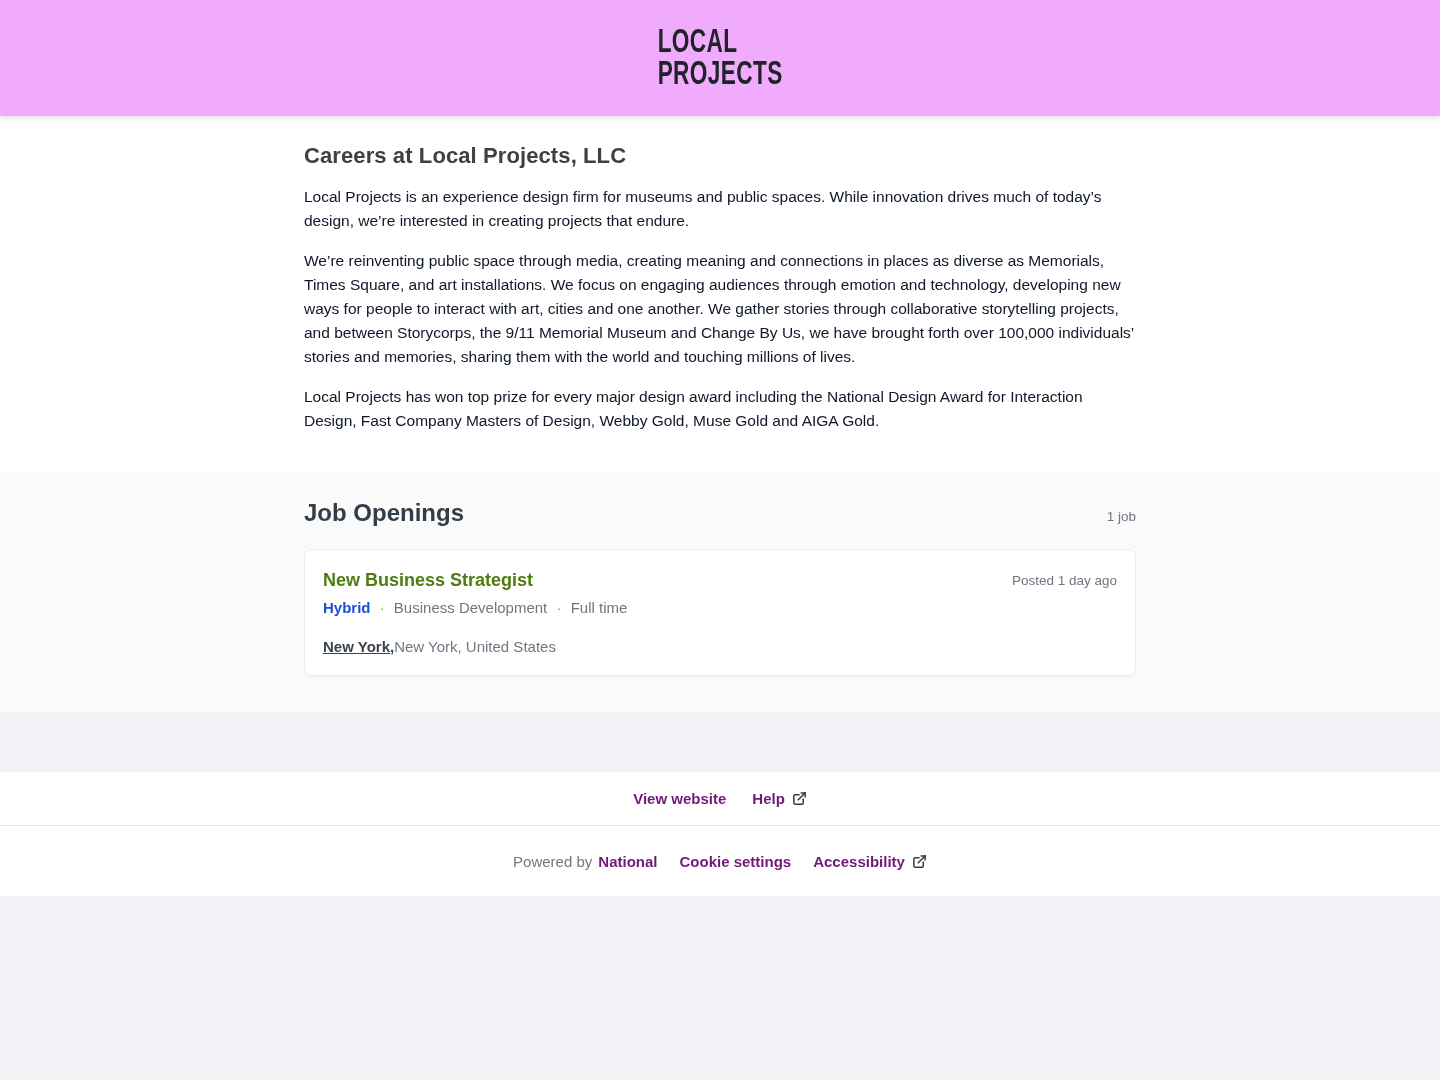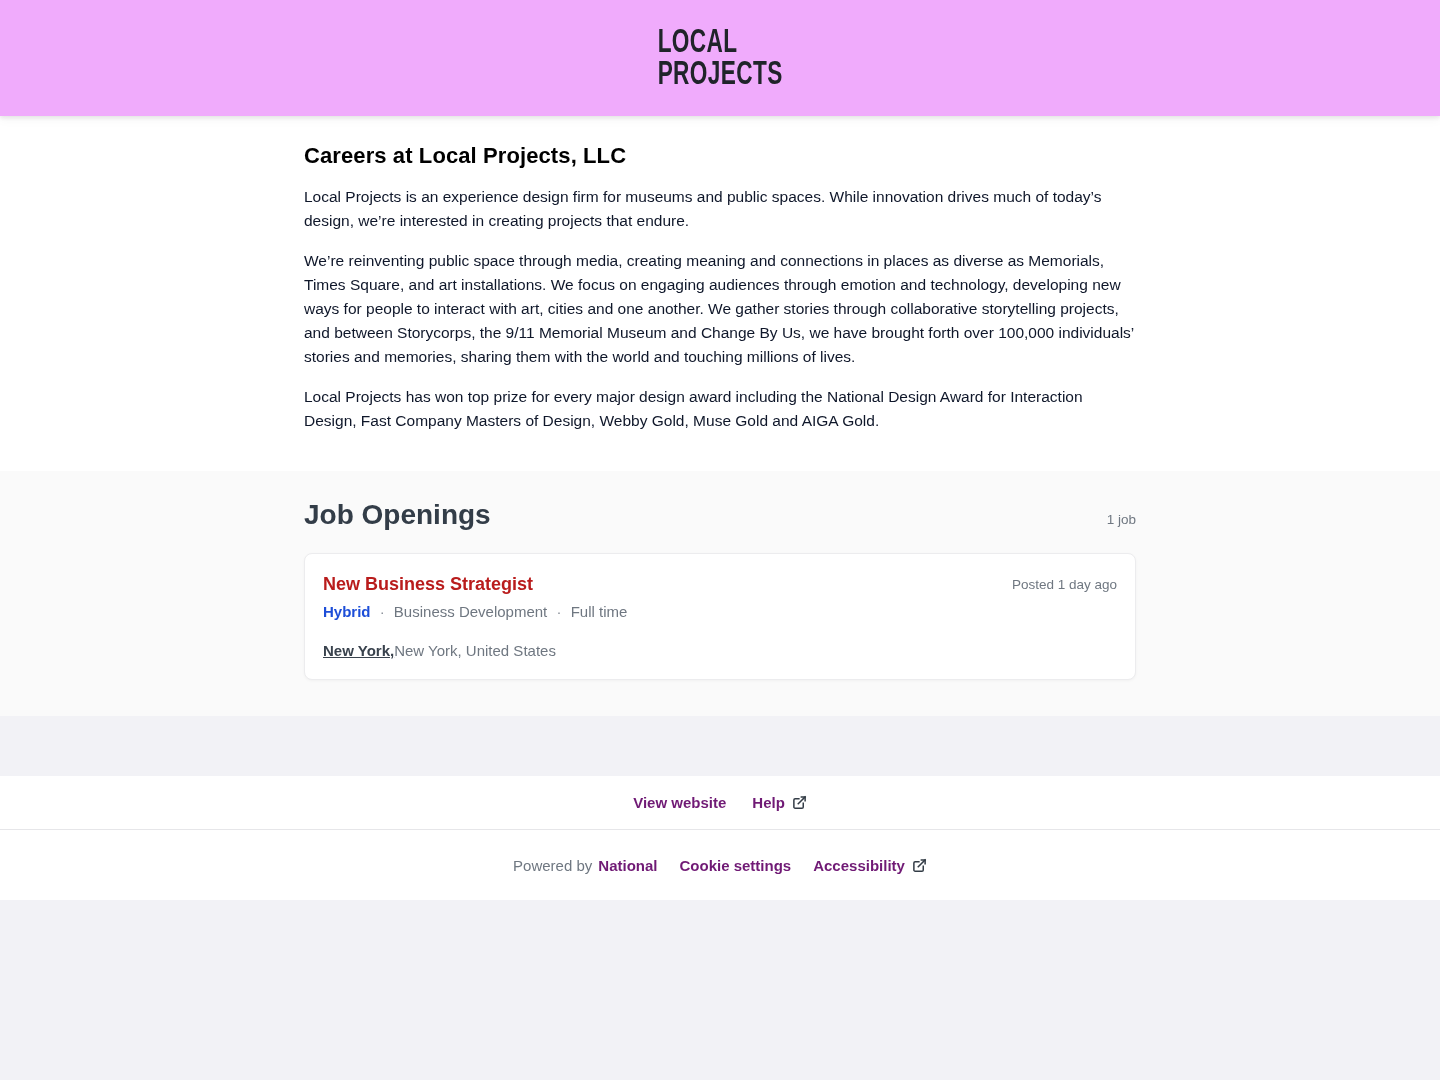--- a/index.html
+++ b/index.html
@@ -23,43 +23,43 @@
   .logo {
     font-weight:700; font-size:29px; line-height:0.95;
     letter-spacing:0.5px; color:#20242a; text-align:left;
     transform:scale(0.78,1.12); transform-origin:center;
     user-select:none;
   }
 
   
   .about { background:#ffffff; padding:27px 0 38px 0; }
   .about h1 {
-    font-size:22px; font-weight:700; color:#000000;
+    font-size:22px; font-weight:700; color:#404040;
     margin-bottom:13px; letter-spacing:0.1px;
   }
   .about p {
     font-size:15.5px; line-height:24px; color:#0f172a;
     margin-top:16px;
   }
 
   
   .jobs { background:#fafafa; padding:28px 0 36px 0; }
   .jobs-header { display:flex; align-items:baseline; justify-content:space-between; }
-  .jobs-header h2 { font-size:28px; font-weight:700; color:#333d48; }
+  .jobs-header h2 { font-size:24px; font-weight:700; color:#333d48; }
   .job-count { font-size:13.5px; color:#6f7781;margin-left:10px; }
 
   .job-card {
     margin-top:22px; background:#ffffff;
     border:1px solid #ececee; border-radius:8px;
     box-shadow:0 1px 3px rgba(0,0,0,0.04);
     padding:20px 18px 20px 18px;
     cursor:pointer; display:block;
   }
   .job-row { display:flex; justify-content:space-between; align-items:flex-start; }
-  .job-title { font-size:18px; font-weight:700; color:#b91c1c;text-align:right; }
+  .job-title { font-size:18px; font-weight:700; color:#4d7c0f;text-align:right; }
   .job-posted { font-size:13.5px; color:#6f7781; padding-top:3px; }
   .job-meta { margin-top:8px; font-size:15px; color:#6f7781; }
   .job-meta .wp { font-weight:700; color:#1d4ed8; }
   .job-meta .sep { margin:0 5px; color:#8a9099; }
   .job-loc { margin-top:22px; font-size:15px; color:#6f7781; }
   .job-loc .city { font-weight:700; color:#39424d; margin-right:0;text-decoration:underline; }
 
   
   .band { height:60px; background:#f2f2f6; }
   .footbar {

